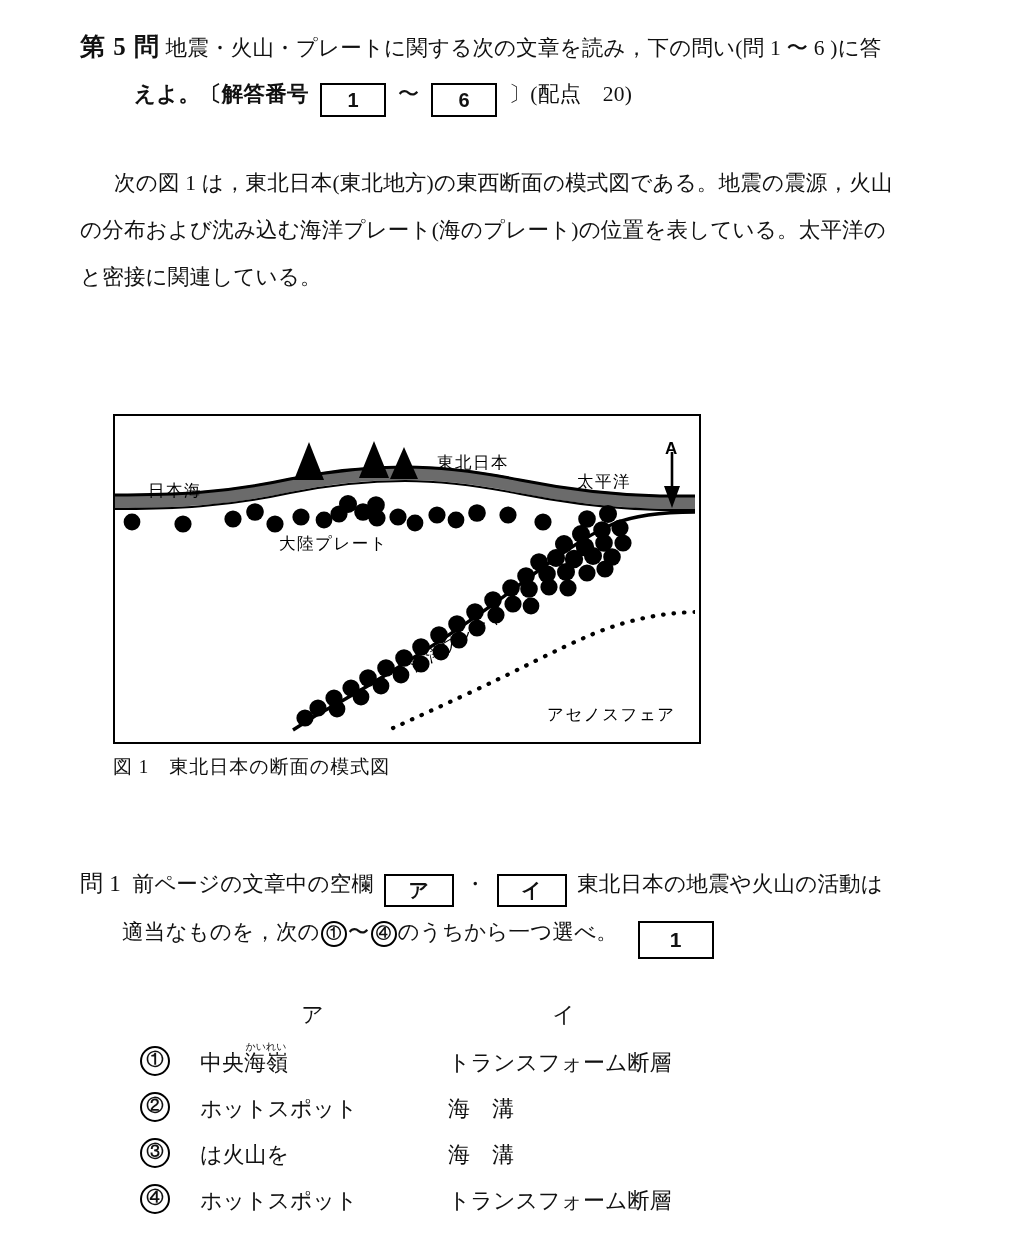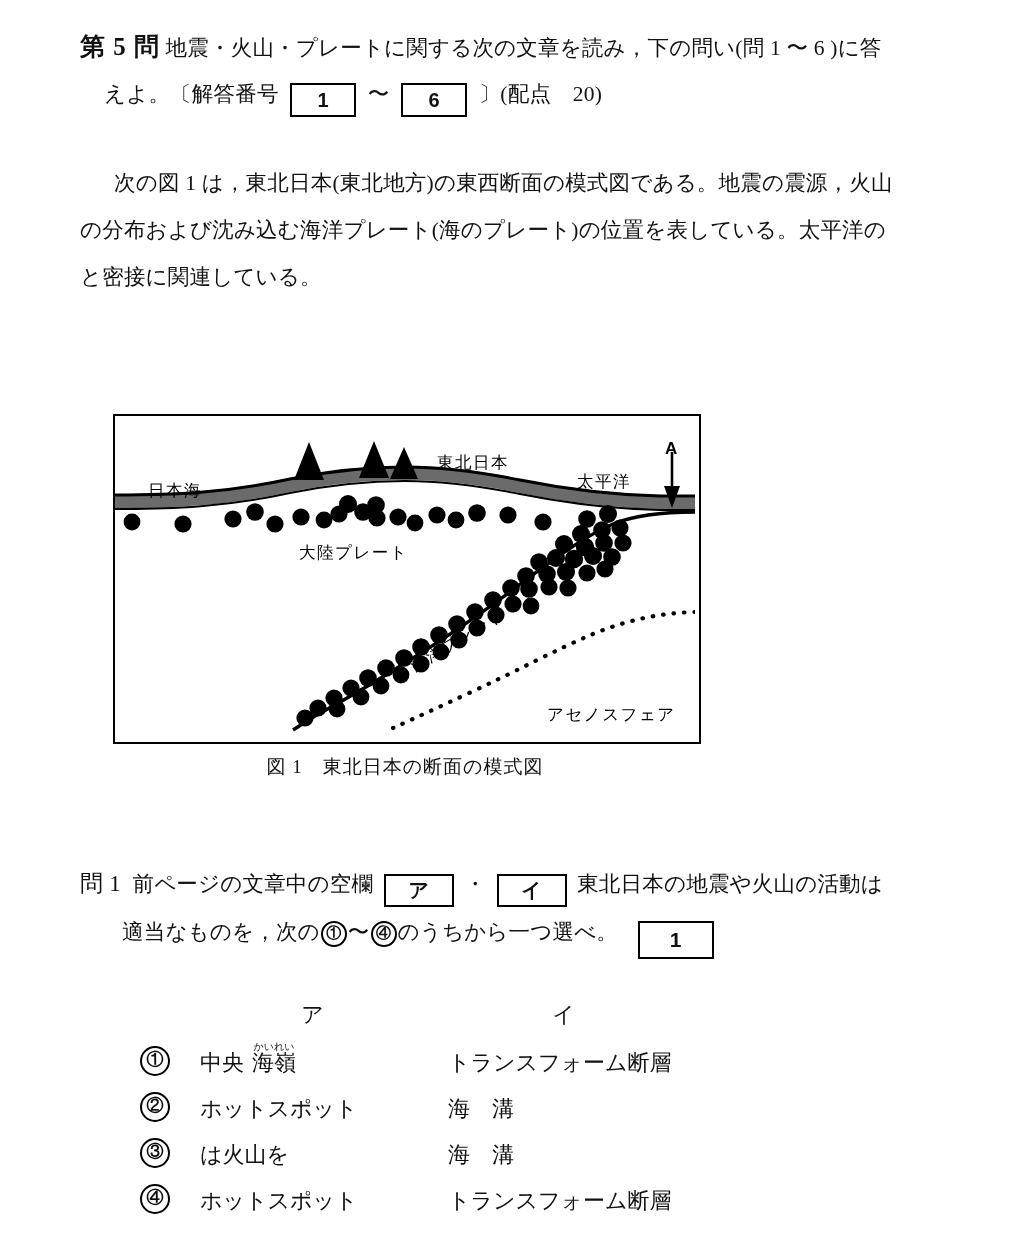--- a/index.html
+++ b/index.html
@@ -27,21 +27,21 @@
     line-height: 46px;
     letter-spacing: 0.2px;
   }
   .q-head .big {
     font-weight: bold;
     font-size: 25px;
     letter-spacing: 1px;
   }
   .q-head .lead2 { display: block; padding-left: 24px; }
 
-  .bold { font-weight: normal; }
+  .bold { font-weight: bold; margin-left: 30px; }
 
   
   .numbox {
     display: inline-block;
     border: 2.6px solid #000;
     text-align: center;
     vertical-align: -6px;
     background: #fff;
     font-family: "Liberation Sans", sans-serif;
     font-weight: bold;
@@ -97,31 +97,30 @@
     position: absolute;
     font-family: "Liberation Serif", "DejaVu Serif", serif;
     font-size: 16.5px;
     color: #000;
     white-space: nowrap;
     letter-spacing: 1.5px;
   }
   .lbl-nihonkai { left: 33px;  top: 64px; }
   .lbl-tohoku   { left: 322px; top: 36px; }
   .lbl-taiheiyo { left: 462px; top: 55px; }
-  .lbl-tairiku  { left: 184px; top: 117px; margin-top: 9px; }
+  .lbl-tairiku  { left: 164px; top: 117px; }
   .lbl-kaiyo    { left: 292px; top: 243px; transform: rotate(-31deg); transform-origin: left top; font-size: 16px;}
   .lbl-asthen   { left: 432px; top: 288px; }
   .lbl-arrowA   { left: 550px; top: 23px; font-family: "Liberation Sans", sans-serif; font-weight: bold; font-size: 17px; letter-spacing:0;}
 
   .fig-caption {
     position: absolute;
     left: 113px;
     top: 752px;
     width: 584px;
-    text-align: center;
     font-size: 19px;
     line-height: 30px;
     letter-spacing: 1px;
   }
   .fig-caption .cap-line2 { font-size: 18px; }
   .cap-gap { display:inline-block; width: 20px; }
 
   
   .q1 {
     left: 80px;
@@ -188,21 +187,21 @@
     height: 26px;
     line-height: 24px;
     border: 2px solid #000;
     border-radius: 50%;
     text-align: center;
     font-size: 17px;
     font-family: "Liberation Sans", sans-serif;
     font-weight: bold;
   }
 
-  ruby { ruby-align: center; margin-left: 8px; }
+  ruby { ruby-align: center; }
   rt {
     font-size: 10px;
     letter-spacing: 0px;
     line-height: 1;
     font-family: "Liberation Sans", sans-serif;
   }
 </style>
 </head>
 <body>
 

